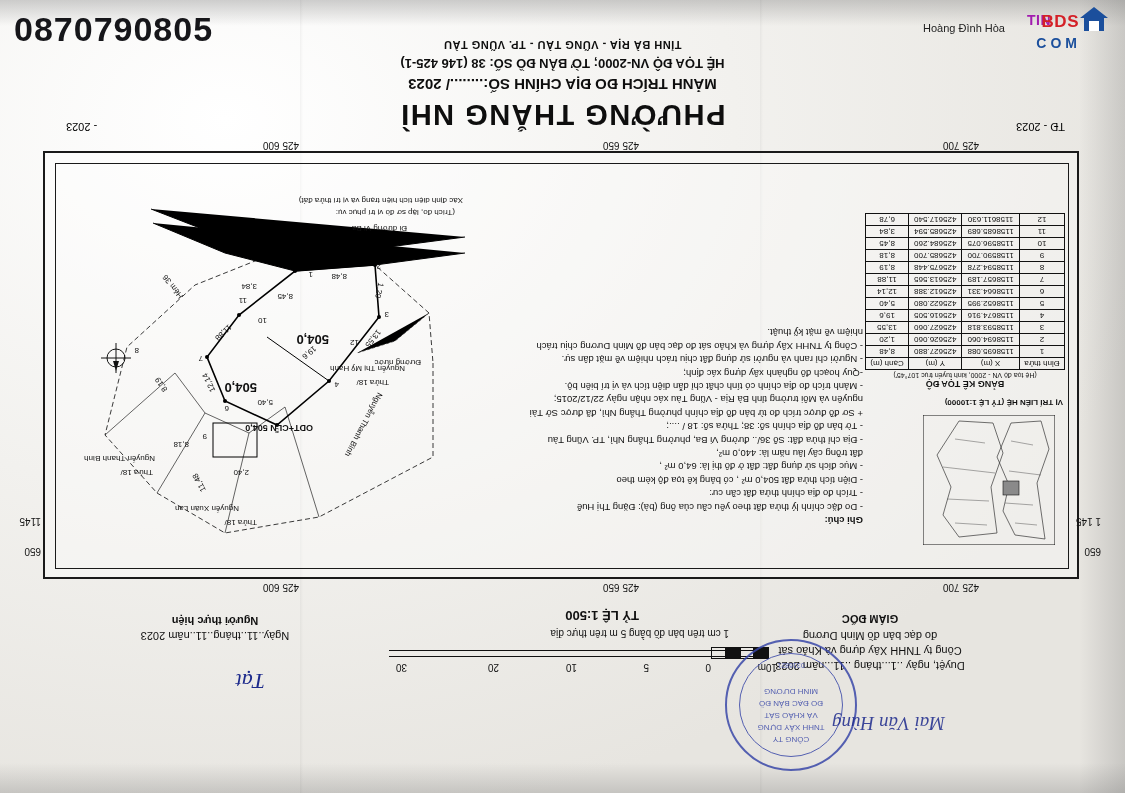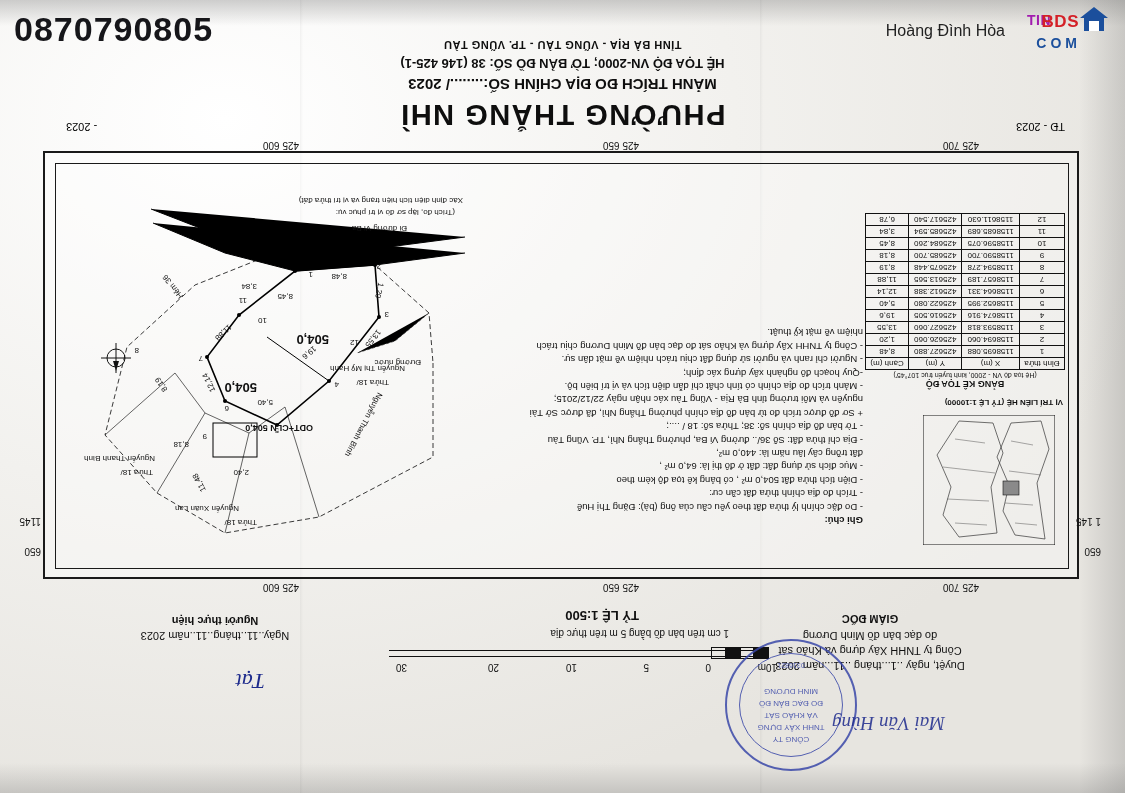--- a/index.html
+++ b/index.html
@@ -29,21 +29,21 @@
   #phone{
     position:absolute;left:14px;top:10px;
     font-size:34px;font-weight:bold;letter-spacing:1px;color:#16161a;
     font-family:"Liberation Sans", sans-serif;
   }
   #logo{position:absolute;right:12px;top:6px;width:108px;height:54px;}
   #logo .house{position:absolute;right:4px;top:0;width:30px;height:26px;}
   #logo .t1{position:absolute;right:36px;top:6px;font-size:14px;font-weight:bold;color:#a21caf;letter-spacing:.5px;}
   #logo .t2{position:absolute;right:36px;top:6px;font-size:17px;font-weight:bold;color:#d42027;letter-spacing:.5px;}
   #logo .com{position:absolute;right:32px;top:29px;font-size:14px;font-weight:bold;color:#1b4f9c;letter-spacing:4px;}
-  #brandname{position:absolute;right:120px;top:22px;font-size:16px;color:#222;}
+  #brandname{position:absolute;right:120px;top:22px;font-size:11px;color:#222;}
 
   
   .frameOuter{position:absolute;left:46px;top:214px;width:1032px;height:424px;border:2px solid #1a1a1a;background:rgba(255,255,255,0.35);}
   .frameInner{position:absolute;left:56px;top:224px;width:1012px;height:404px;border:1px solid #1a1a1a;}
 
   .ticklbl{position:absolute;font-size:10px;color:#141414;}
 
   
   .titleblock{position:absolute;left:0;width:1125px;text-align:center;color:#0e0e0e;}
   #ttl1{top:662px;font-size:29px;font-weight:bold;letter-spacing:1.5px;}

